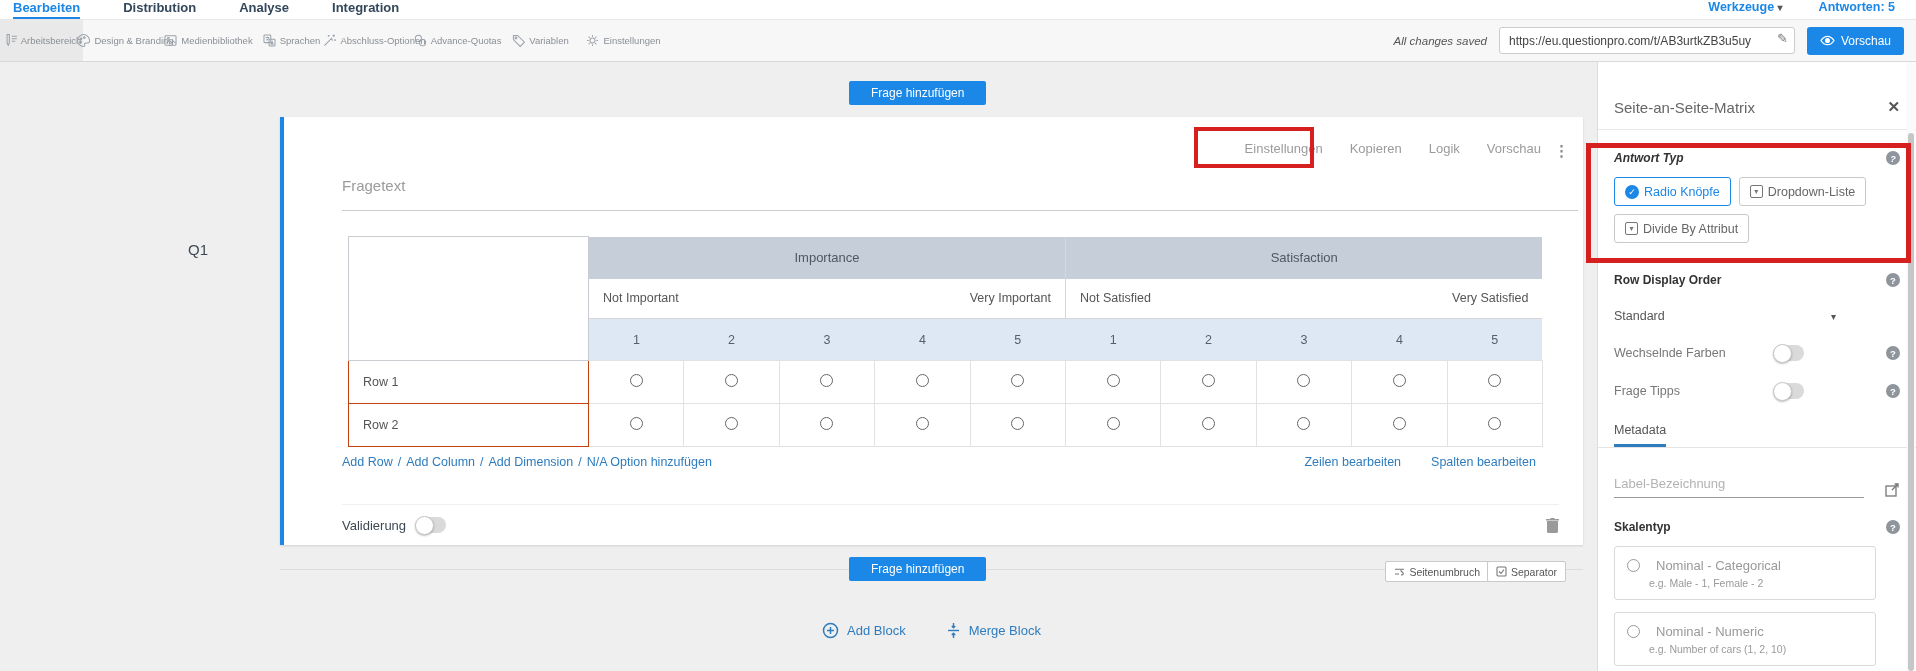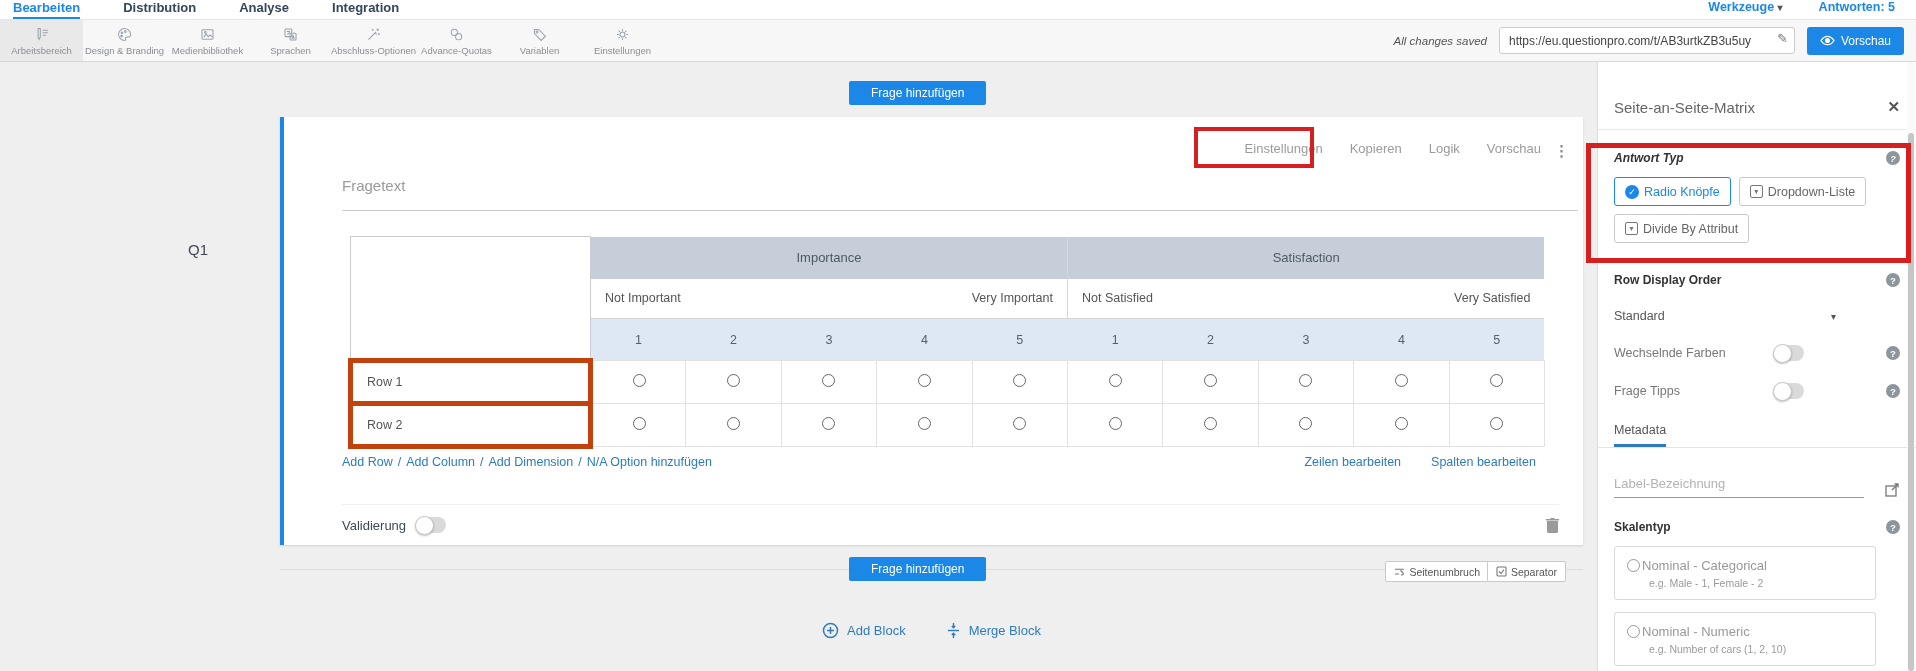--- a/index.html
+++ b/index.html
@@ -8,21 +8,21 @@
 
   
   .topnav { height:19px; display:flex; align-items:flex-start; padding-left:13px; background:#fff; }
   .topnav .tab { font-size:13px; font-weight:700; color:#33475b; margin-right:43px; cursor:pointer; padding-bottom:2px; }
   .topnav .tab.active { color:#1b87e6; border-bottom:2px solid #1b87e6; }
   .topnav-right { margin-left:auto; display:flex; gap:36px; padding-right:21px; }
   .topnav-right .blue { color:#1b87e6; font-size:12.5px; font-weight:700; }
 
   
   .toolbar { height:43px; background:#f7f7f7; border-top:1px solid #e7e7e7; border-bottom:1px solid #d8d8d8; display:flex; }
-  .tb-item { width:83px; display:flex; flex-direction:column; align-items:center; justify-content:center; gap:2px; cursor:pointer; }
+  .tb-item { width:83px; display:flex; flex-direction:row; align-items:center; justify-content:center; gap:2px; cursor:pointer; }
   .tb-item.active { background:#e9e9e9; }
   .tb-item .lbl { font-size:9.5px; color:#8a8f95; white-space:nowrap; }
   .tb-item svg { stroke:#9aa2ab; fill:none; stroke-width:1.2; }
   .toolbar-right { margin-left:auto; display:flex; align-items:center; gap:12px; padding-right:12px; }
   .saved { font-style:italic; font-size:11.5px; color:#555; }
   .url-wrap { position:relative; }
   .url-input { width:296px; height:27px; border:1px solid #ccc; border-radius:3px; padding:0 26px 0 9px; font-size:12px; color:#444; background:#fff; font-family:"Liberation Sans",sans-serif; }
   .pencil { position:absolute; right:7px; top:4px; font-size:13px; color:#777; }
   .btn-preview { height:28px; background:#1b87e6; color:#fff; border:none; border-radius:3px; font-size:12px; padding:0 13px; display:flex; align-items:center; gap:6px; cursor:pointer; font-family:"Liberation Sans",sans-serif; }
 
@@ -45,21 +45,21 @@
   .matrix { position:absolute; left:64px; top:119px; border-collapse:collapse; table-layout:fixed; width:1194px; }
   .matrix col.c0 { width:240px; }
   .matrix col.cn { width:95.4px; }
   .matrix .corner { background:#fff; border:1px solid #c9cdd2; }
   .matrix .dim { height:42px; background:#c6cfd9; color:#4e5863; font-size:13px; font-weight:400; text-align:center; }
   .matrix .dim + .dim { border-left:1px solid #d2d9e1; }
   .matrix .scale-lbls { height:40px; background:#fff; border-bottom:1px solid #d6d6d6; font-weight:400; }
   .matrix .scale-lbls .wrap { display:flex; justify-content:space-between; padding:0 14px; font-size:12.5px; color:#555; }
   .matrix .scale-lbls.sep { border-left:1px solid #d6d6d6; }
   .matrix .num { height:42px; background:#dde8f4; text-align:center; font-size:12.5px; color:#55606b; font-weight:400; }
-  .matrix tbody th { height:43px; background:#fff; border:5px solid #c2410c; text-align:left; padding-left:14px; font-size:12.5px; color:#555; font-weight:400; }
+  .matrix tbody th { height:43px; background:#fff; border:1px solid #c2410c; text-align:left; padding-left:14px; font-size:12.5px; color:#555; font-weight:400; }
   .matrix tbody td { height:43px; background:#fff; border:1px solid #e2e2e2; text-align:center; }
   .radio { display:inline-block; width:13px; height:13px; border:1px solid #666; border-radius:50%; background:#fff; }
 
   .links-row { position:absolute; left:58px; top:338px; width:1194px; display:flex; font-size:12.5px; }
   .links-row a, .edit-links a { color:#2e7cbe; text-decoration:none; cursor:pointer; }
   .links-row .sep { color:#2e7cbe; margin:0 5px; }
   .edit-links { margin-left:auto; display:flex; gap:30px; }
 
   .validation-row { position:absolute; left:58px; right:24px; bottom:12px; display:flex; align-items:center; gap:10px; border-top:1px solid #f0f0f0; padding-top:12px; }
   .validation-row .vlabel { font-size:13px; color:#3e4852; }
@@ -99,21 +99,21 @@
   .toggle-row { display:flex; align-items:center; margin-top:22px; }
   .toggle-row .tlabel { font-size:12.5px; color:#777; width:160px; }
   .toggle-row .help { margin-left:auto; }
   .tabbar { margin-top:21px; border-bottom:1px solid #e4e4e4; }
   .tab-metadata { display:inline-block; margin-left:16px; font-size:12.5px; color:#555; padding-bottom:7px; border-bottom:3px solid #2e7cbe; cursor:pointer; }
   .label-field-row { display:flex; align-items:flex-end; justify-content:space-between; margin-top:24px;gap:20px; }
   .label-input { border:none; border-bottom:1px solid #9a9a9a; width:250px; font-size:13px; padding:4px 0 6px; color:#555; background:transparent; font-family:"Liberation Sans",sans-serif; }
   .label-input::placeholder { color:#b3b3b3; }
   .scale-label-row { margin-top:22px; }
   .scale-card { width:262px; border:1px solid #d9d9d9; border-radius:3px; margin-top:12px; padding:11px 12px 10px; cursor:pointer; }
-  .scale-card .trow { display:flex; align-items:center; gap:2px; font-size:13px; color:#999; }
+  .scale-card .trow { display:flex; align-items:center; gap:16px; font-size:13px; color:#999; }
   .scale-card .radio { border-color:#999; flex:none; }
   .scale-card .ex { font-size:10.5px; color:#9a9a9a; margin:4px 0 0 22px; }
   .sb-scrollbar { position:absolute; right:1px; top:0; bottom:0; width:8px; background:#fafafa; }
   .sb-thumb { position:absolute; right:1px; top:71px; width:6px; bottom:0; border-radius:3px; background:#c6c6c6; }
 
   
   .hl-box { position:absolute; border:5px solid #d6201f; background:transparent; z-index:50; pointer-events:none; }
   .hl-settings { left:1194px; top:127px; width:120px; height:41px; border-width:4px; }
   .hl-answer-type { left:1586px; top:143px; width:325px; height:120px; }
 

